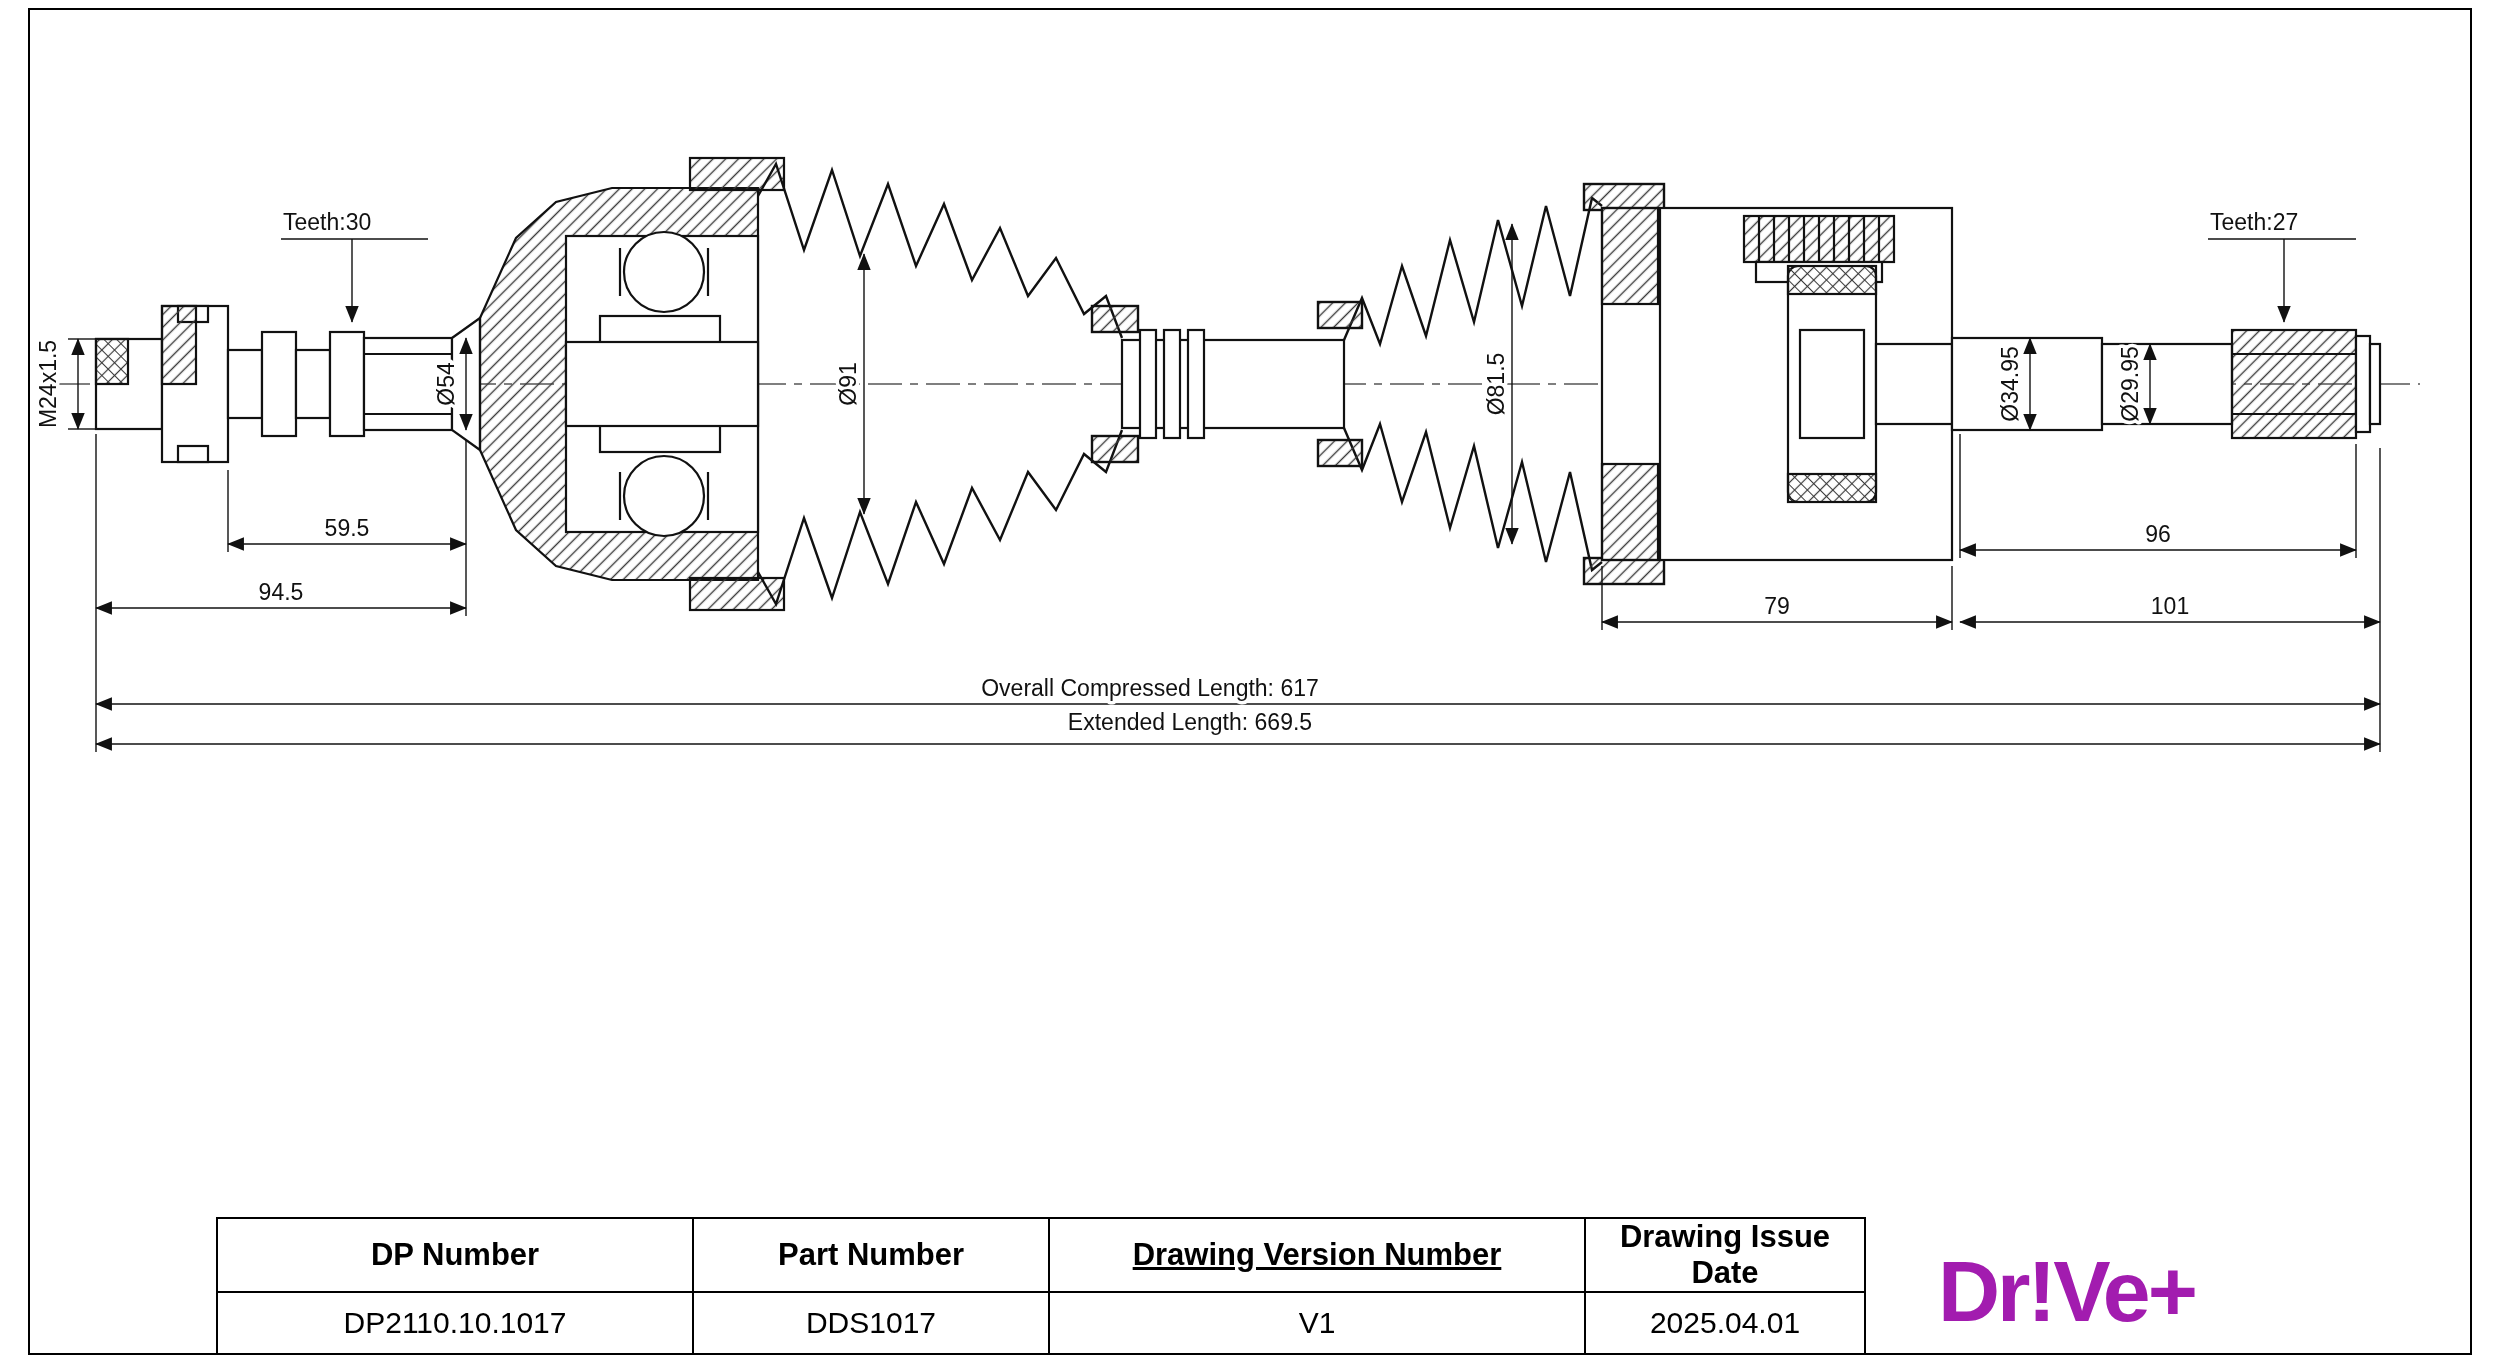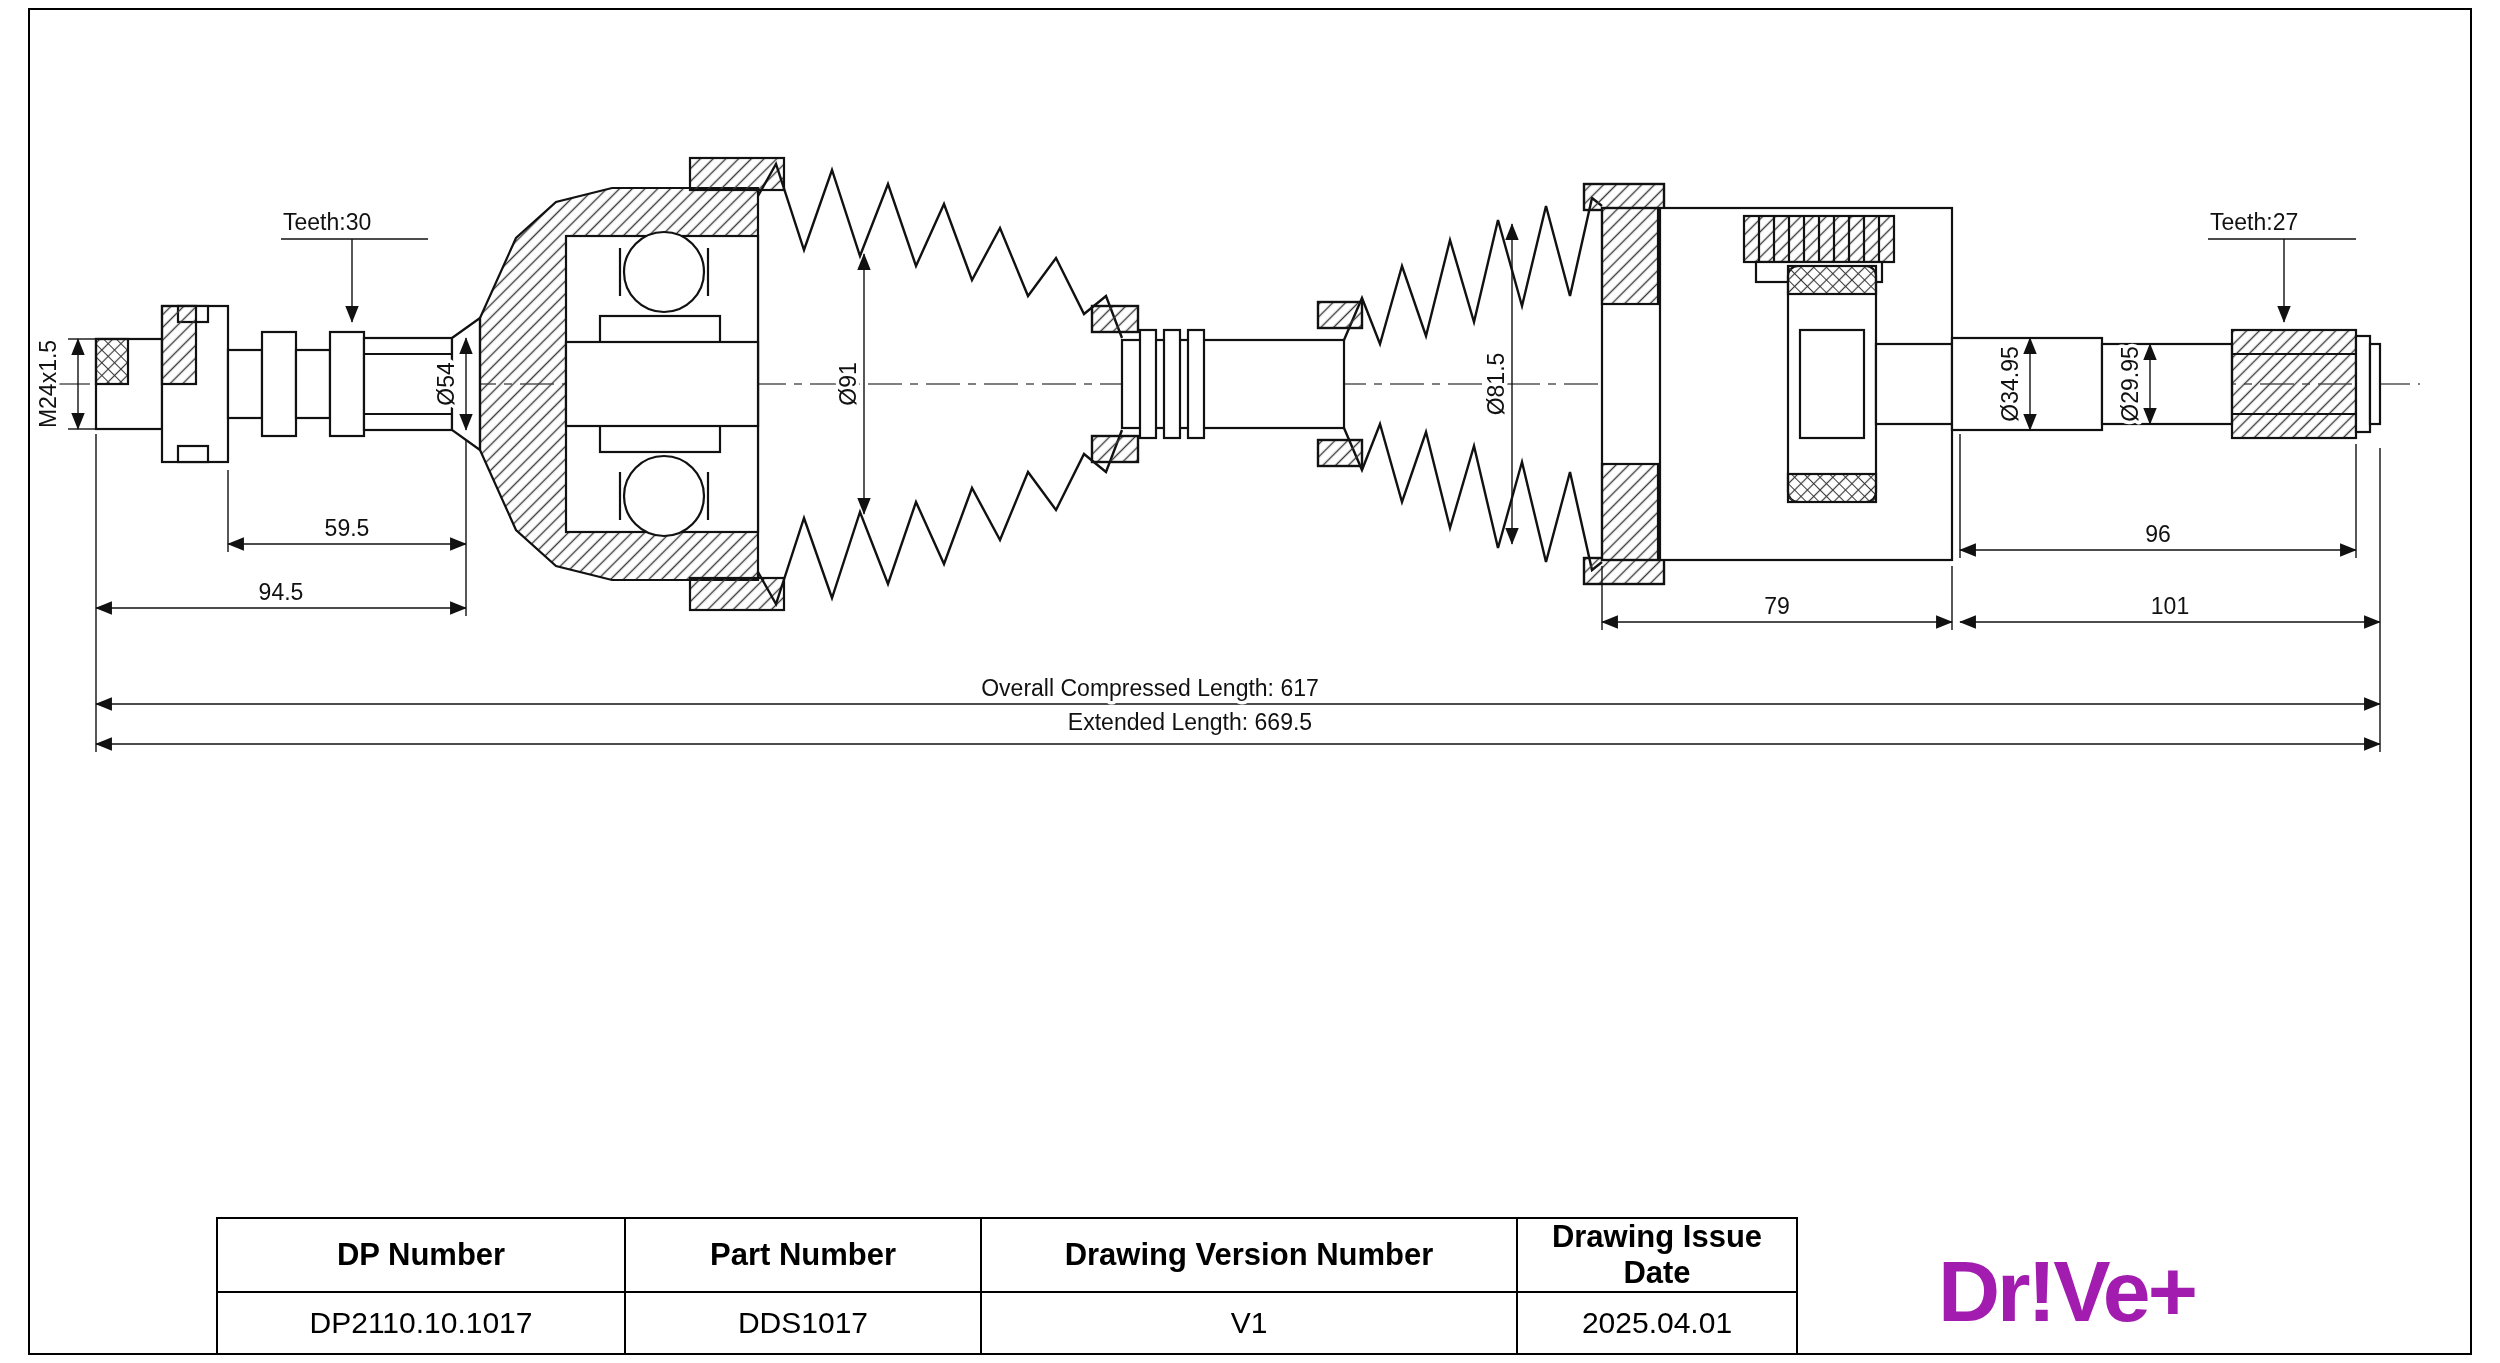--- a/index.html
+++ b/index.html
@@ -32,23 +32,23 @@
   }
   .title-block th, .title-block td {
     border:2px solid #000;
     text-align:center;
     vertical-align:middle;
     height:62px;
     color:#000;
   }
   .title-block th { font-size:31px; font-weight:bold; }
   .title-block td { font-size:30px; font-weight:normal; }
-  .col-dp { width:408px; }
+  .col-dp { width:476px; }
   .col-part { width:356px; }
-  .col-ver { width:536px; }
+  .col-ver { width:536px;text-decoration:underline; }
   .col-date { width:280px; }
   .logo {
     position:absolute; left:1938px; bottom:22px;
     font-size:86px; font-weight:bold;
     color:#a21caf;
     letter-spacing:-3px;
     white-space:nowrap;
   }
 </style>
 </head>

